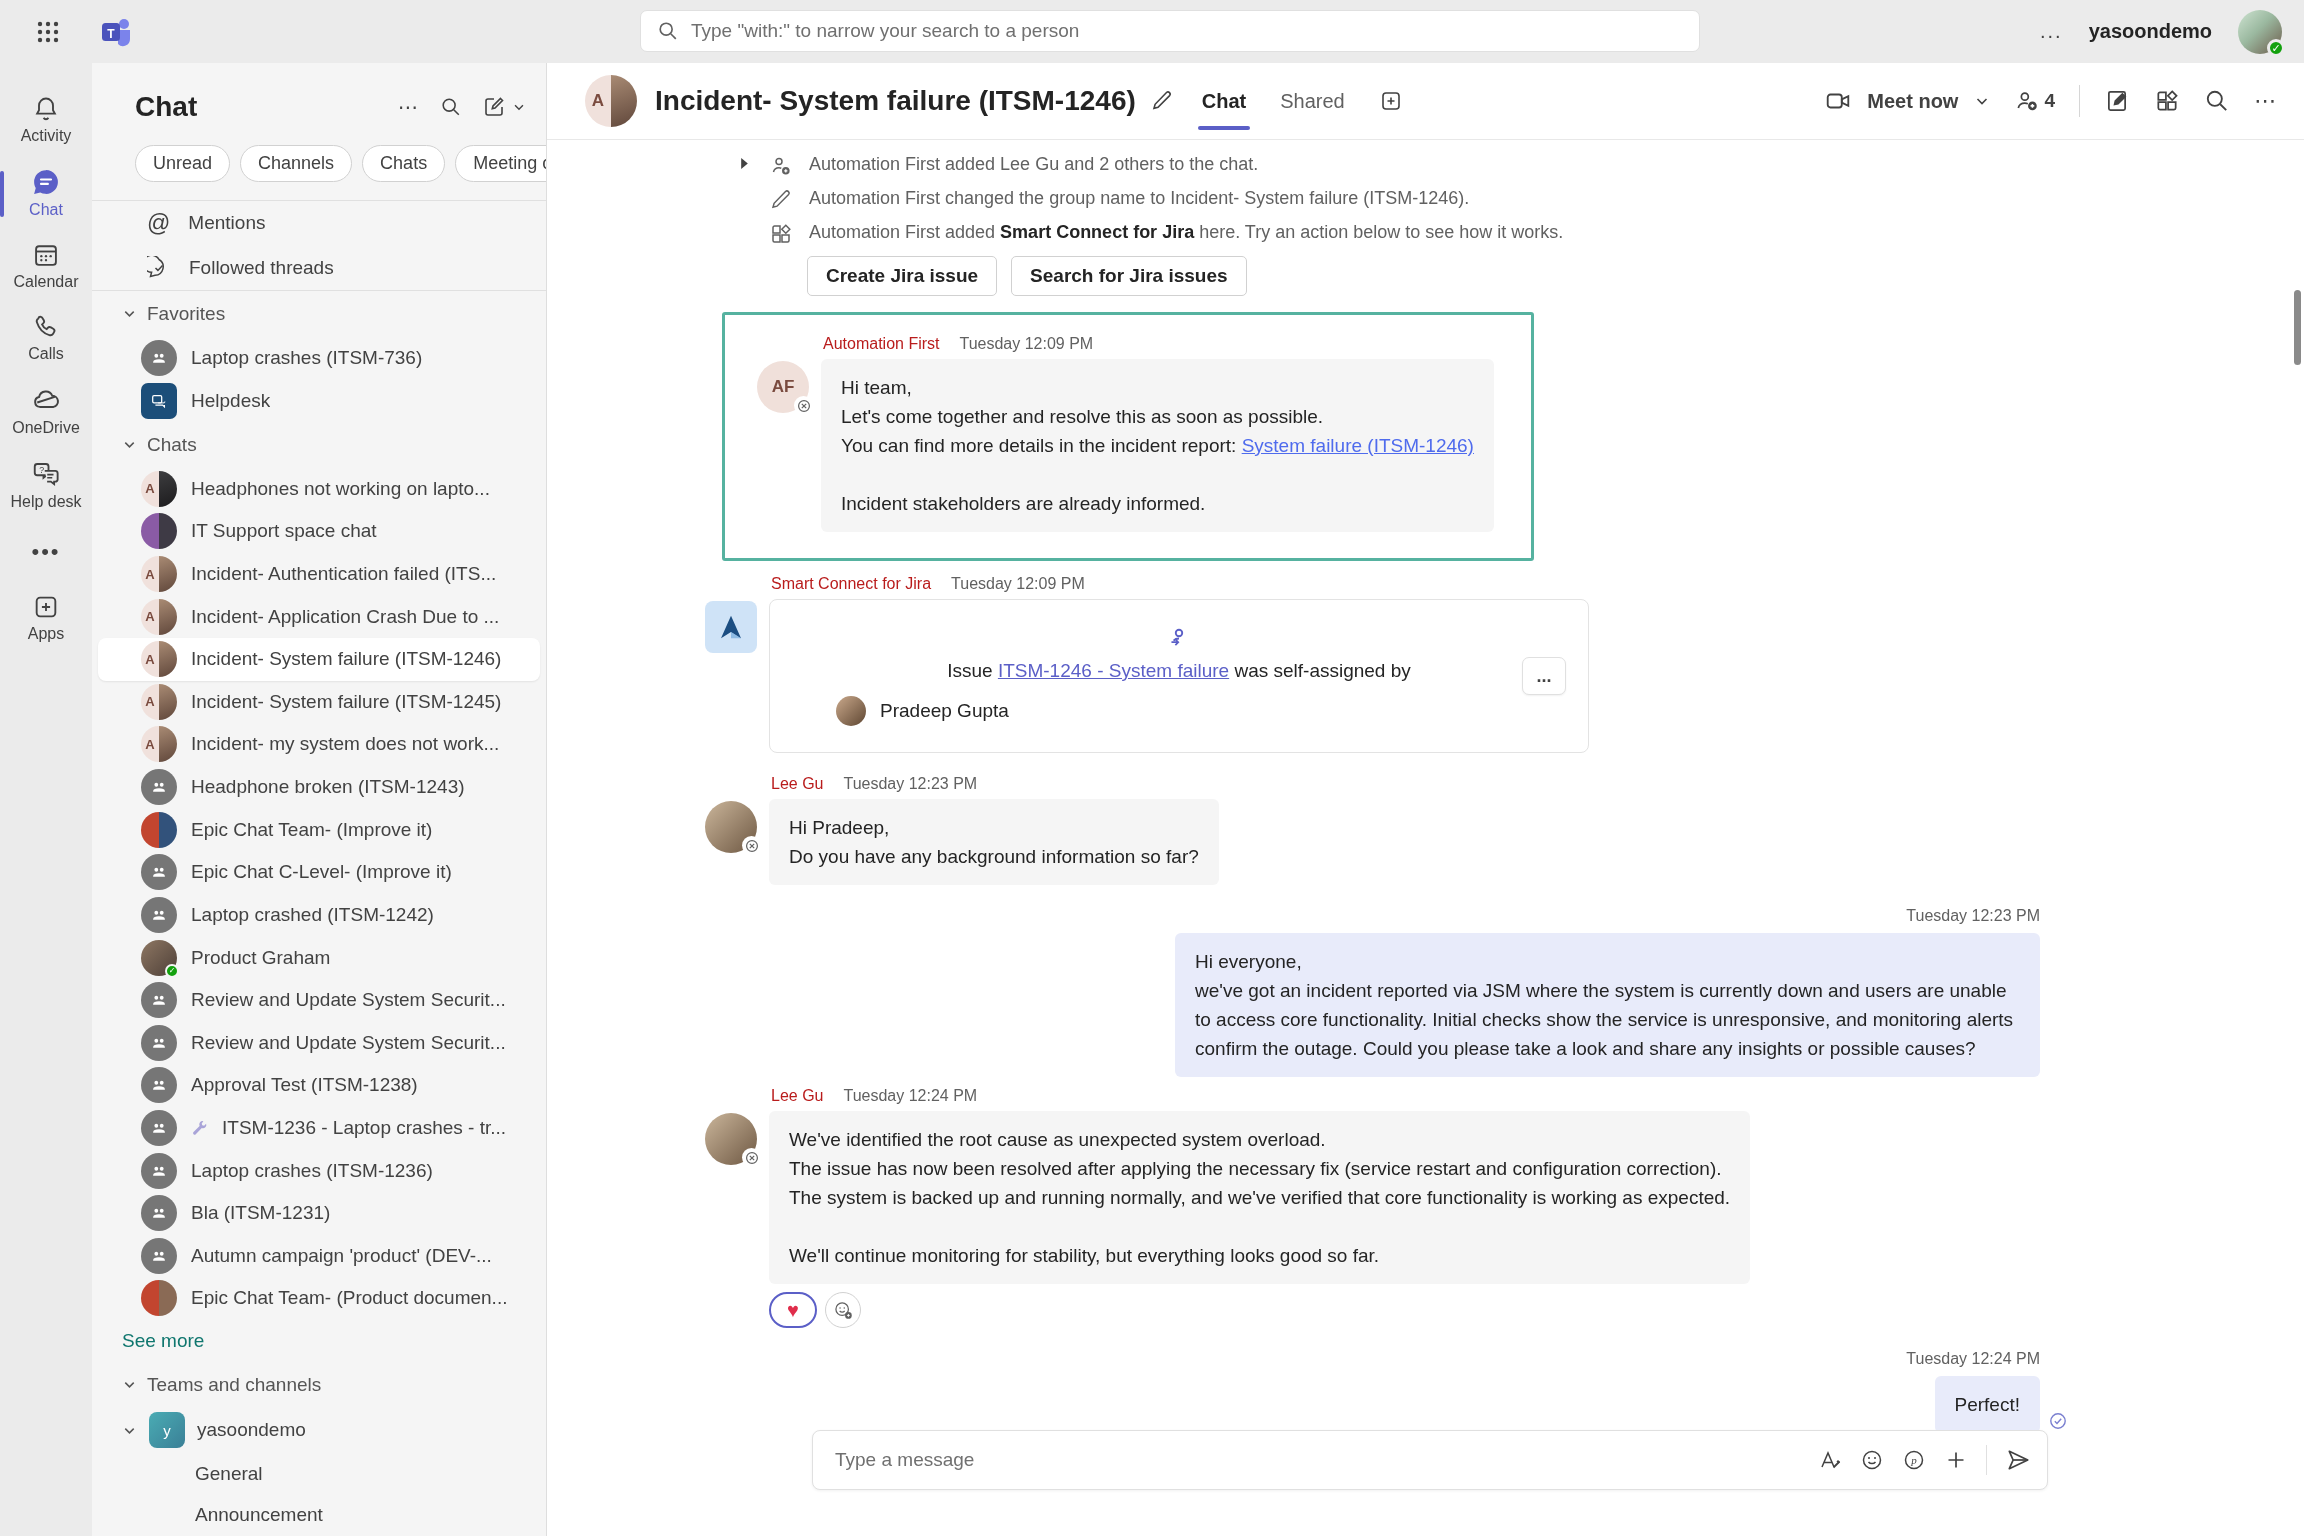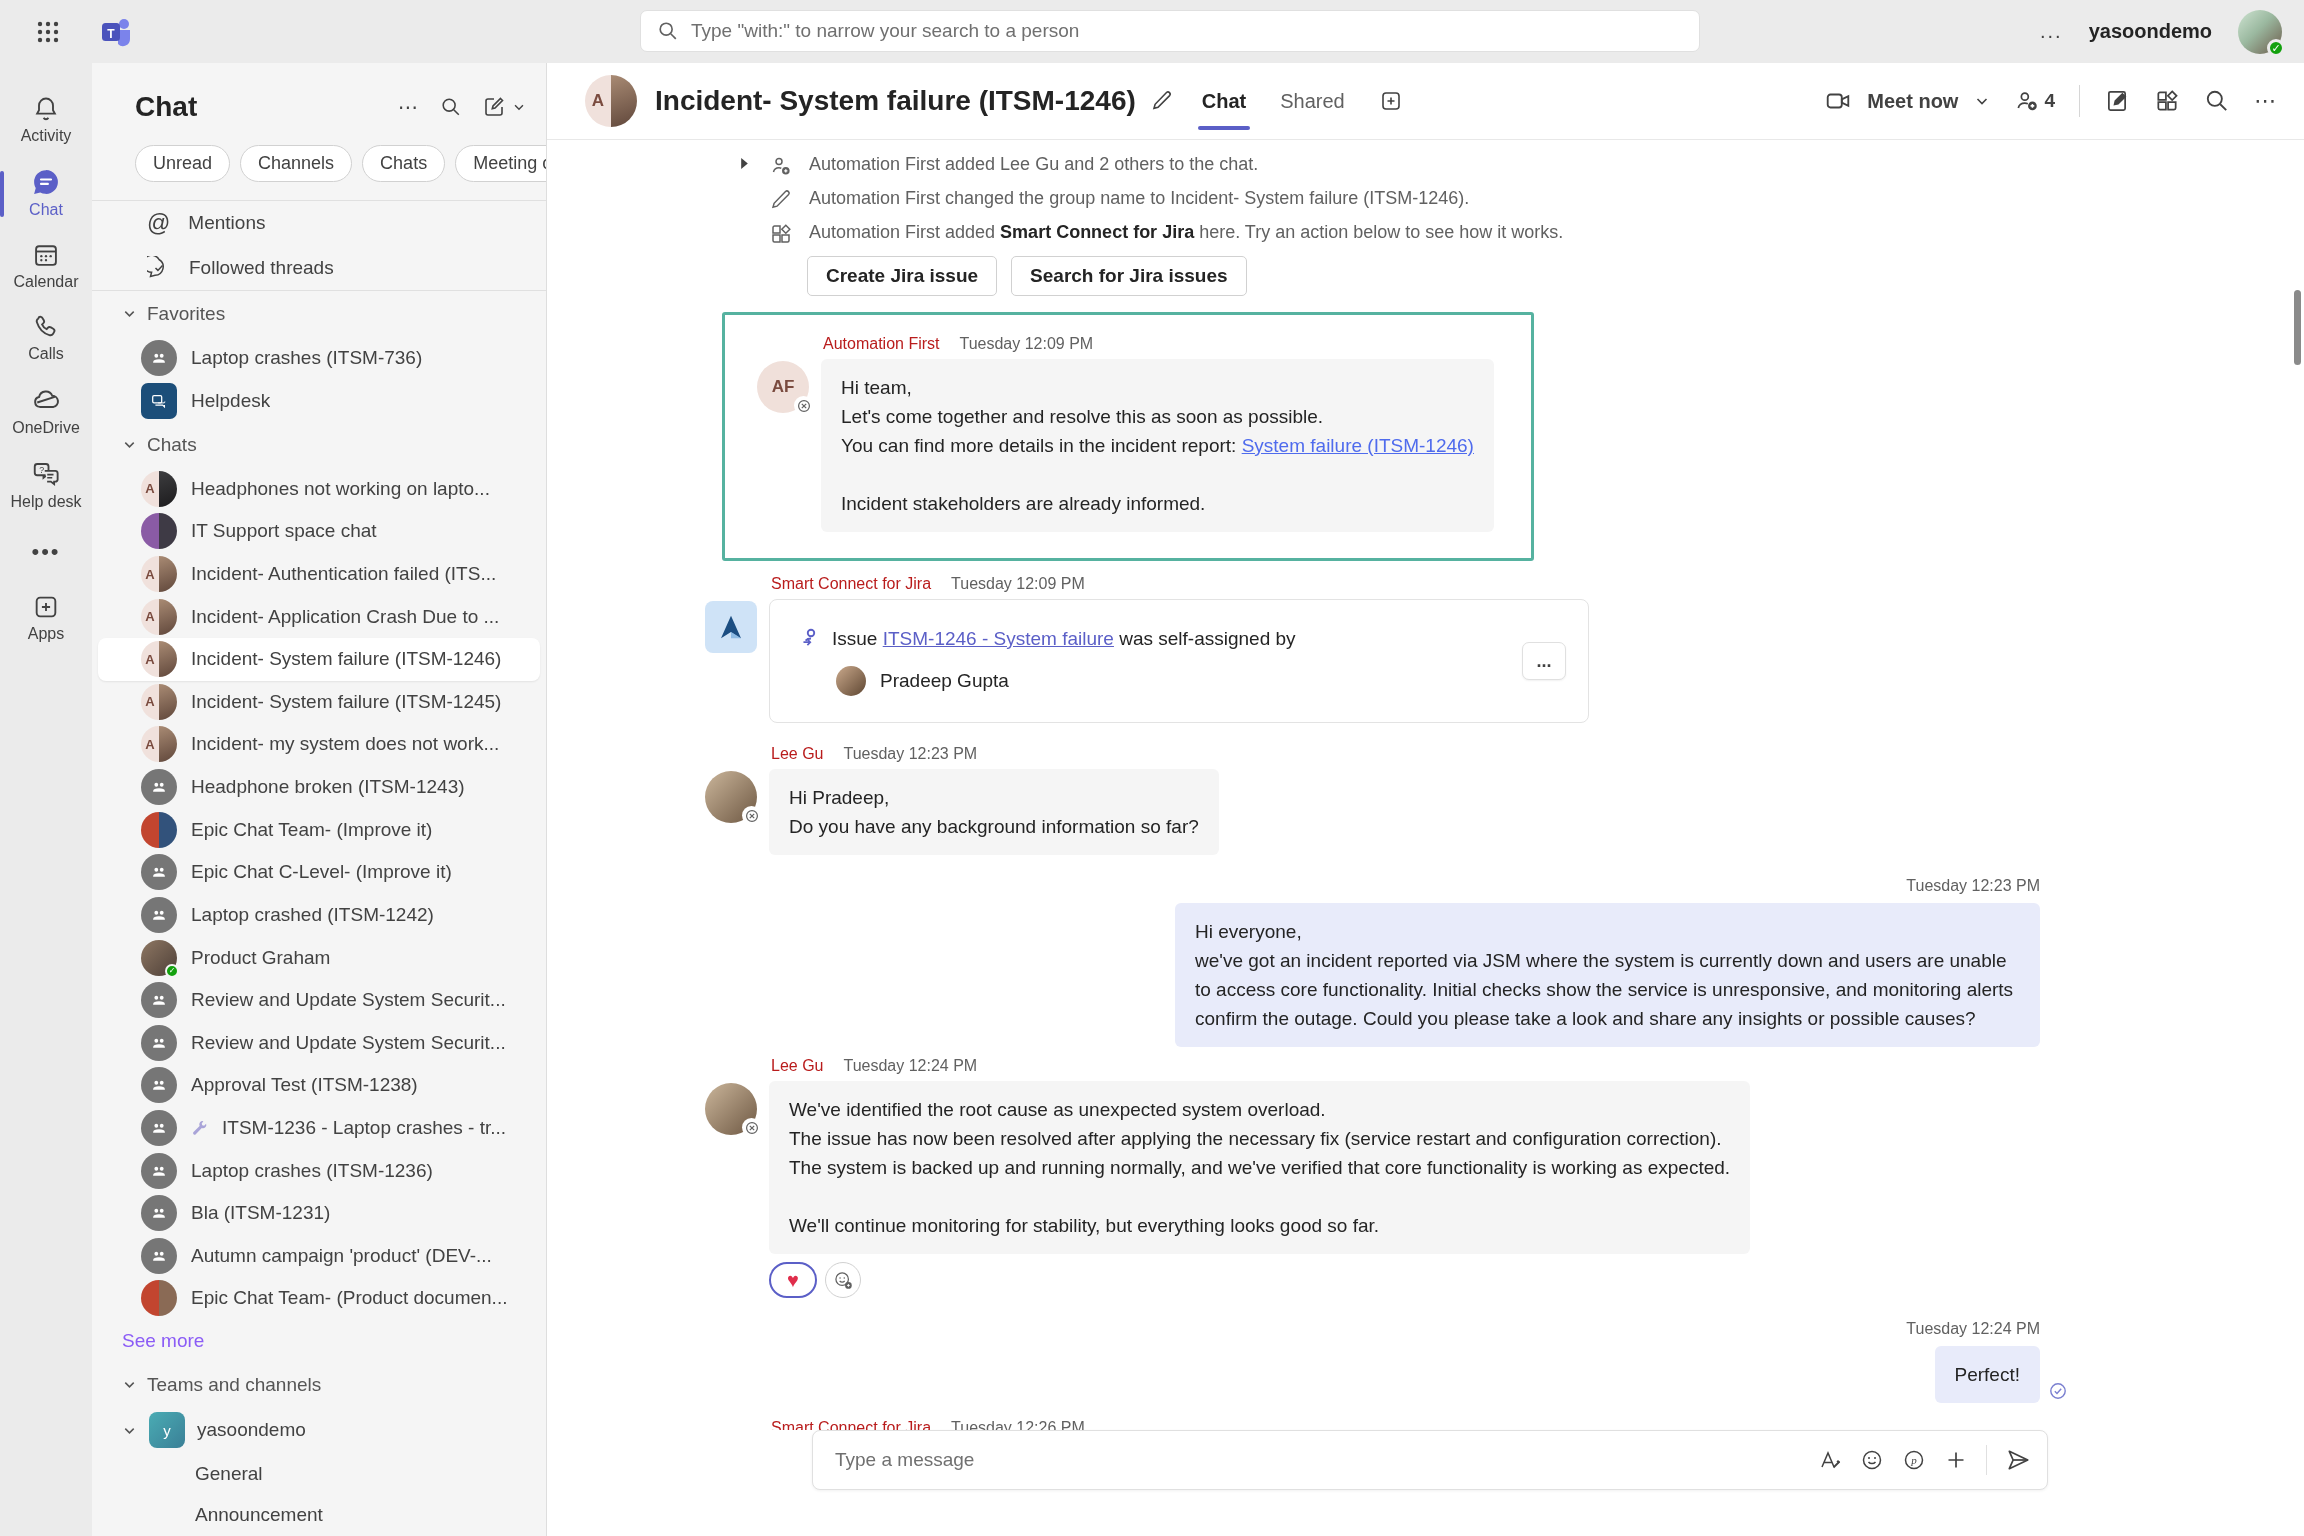--- a/index.html
+++ b/index.html
@@ -37,21 +37,21 @@
   .sb-title { font-size:28px; font-weight:700; flex:1; }
   .sb-hicons { display:flex; align-items:center; gap:20px; }
   .pills { display:flex; gap:10px; padding:4px 0 18px 43px; }
   .pill { background:#fff; border:1px solid #d1d1d1; border-radius:999px; padding:7px 17px; font-size:18px; color:#424242; white-space:nowrap; }
   .sb-div { height:1px; background:#e0e0e0; margin:0 0; }
   .sb-nav-row { display:flex; align-items:center; gap:18px; height:45px; padding-left:55px; font-size:19px; color:#424242; }
   .sec-head { display:flex; align-items:center; gap:10px; height:46px; padding-left:30px; font-size:19px; color:#555; }
   .sb-row { display:flex; align-items:center; gap:14px; height:43px; padding-left:43px; font-size:19px; color:#424242; margin:0 6px; border-radius:8px; }
   .sb-row .txt { white-space:nowrap; overflow:hidden; }
   .sb-row.selected { background:#fff; box-shadow:0 1px 2px rgba(0,0,0,.08); }
-  .see-more { padding:10px 0 10px 30px; font-size:19px; color:#8b5cf6; }
+  .see-more { padding:10px 0 10px 30px; font-size:19px; color:#0f766e; }
   .chan-row { height:42px; display:flex; align-items:center; padding-left:103px; font-size:19px; color:#424242; }
   .team-row { height:46px; display:flex; align-items:center; gap:12px; padding-left:30px; font-size:19px; color:#424242; }
 
   
   .av { width:36px; height:36px; border-radius:50%; flex:none; position:relative; }
   .av-split { overflow:hidden; display:flex; }
   .av-split .hl { width:50%; background:#f0e1dc; color:#7a4b3f; font-size:13px; font-weight:600; display:flex; align-items:center; justify-content:center; }
   .av-split .hr { width:50%; background:linear-gradient(160deg,#a98b74,#5f463a); }
   .av-group { background:#767676; display:flex; align-items:center; justify-content:center; }
   .av-c1 { background:linear-gradient(90deg,#8a5ba5 0 50%,#3e3a45 50% 100%); }
@@ -95,21 +95,21 @@
   .mavatar.jira { border-radius:8px; background:#cfe3f7; display:flex; align-items:center; justify-content:center; }
   .blockbadge { position:absolute; right:-4px; bottom:-2px; width:19px; height:19px; background:#fff; border-radius:50%; display:flex; align-items:center; justify-content:center; }
   .bubble { background:#f5f5f5; border-radius:6px; padding:14px 20px; font-size:19px; line-height:29px; color:#242424; width:fit-content; }
   .bubble a { color:#4f6bed; text-decoration:underline; }
   .gap-line { height:29px; }
 
   .highlight-box { border:3px solid #56b2a0; border-radius:3px; margin:0 0 14px 175px; width:812px; padding:20px 24px 26px 24px; }
   .highlight-box .msg { margin-left:72px; margin-bottom:0; }
 
   .card { background:#fff; border:1px solid #e3e3e3; border-radius:8px; width:820px; padding:26px 28px; position:relative; }
-  .assign-line { display:flex; align-items:center; gap:8px; font-size:19px; }
+  .assign-line { display:flex; align-items:center; gap:8px; font-size:19px;flex-direction:column; }
   .assign-line a { color:#5b5fc7; text-decoration:underline; }
   .assign-person { display:flex; align-items:center; gap:14px; margin:14px 0 0 38px; font-size:19px; }
   .mini-av { width:30px; height:30px; border-radius:50%; background:linear-gradient(135deg,#caa98c,#5e4632); }
   .card-more { position:absolute; right:22px; top:50%; transform:translateY(-50%); width:44px; height:38px; background:#fff;
     border:1px solid #e0e0e0; border-radius:7px; font-size:18px; font-weight:700; color:#424242; display:flex; align-items:center; justify-content:center; box-shadow:0 1px 2px rgba(0,0,0,.06); }
 
   .own { margin:0 264px 10px 0; display:flex; flex-direction:column; align-items:flex-end; }
   .own .meta { font-size:16px; color:#616161; margin-bottom:8px; }
   .own .bubble { background:#e8ebfa; text-align:left; }
   .own-wrap { position:relative; }

